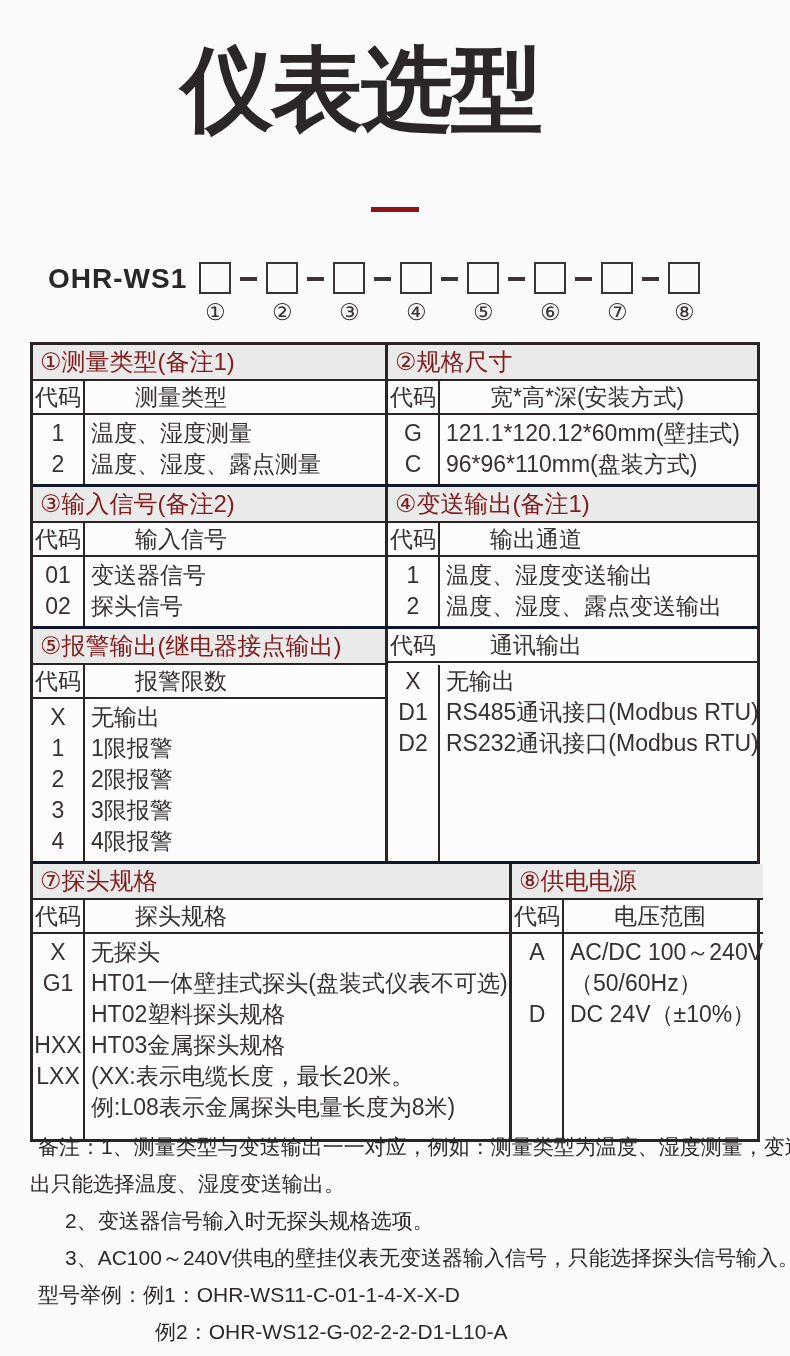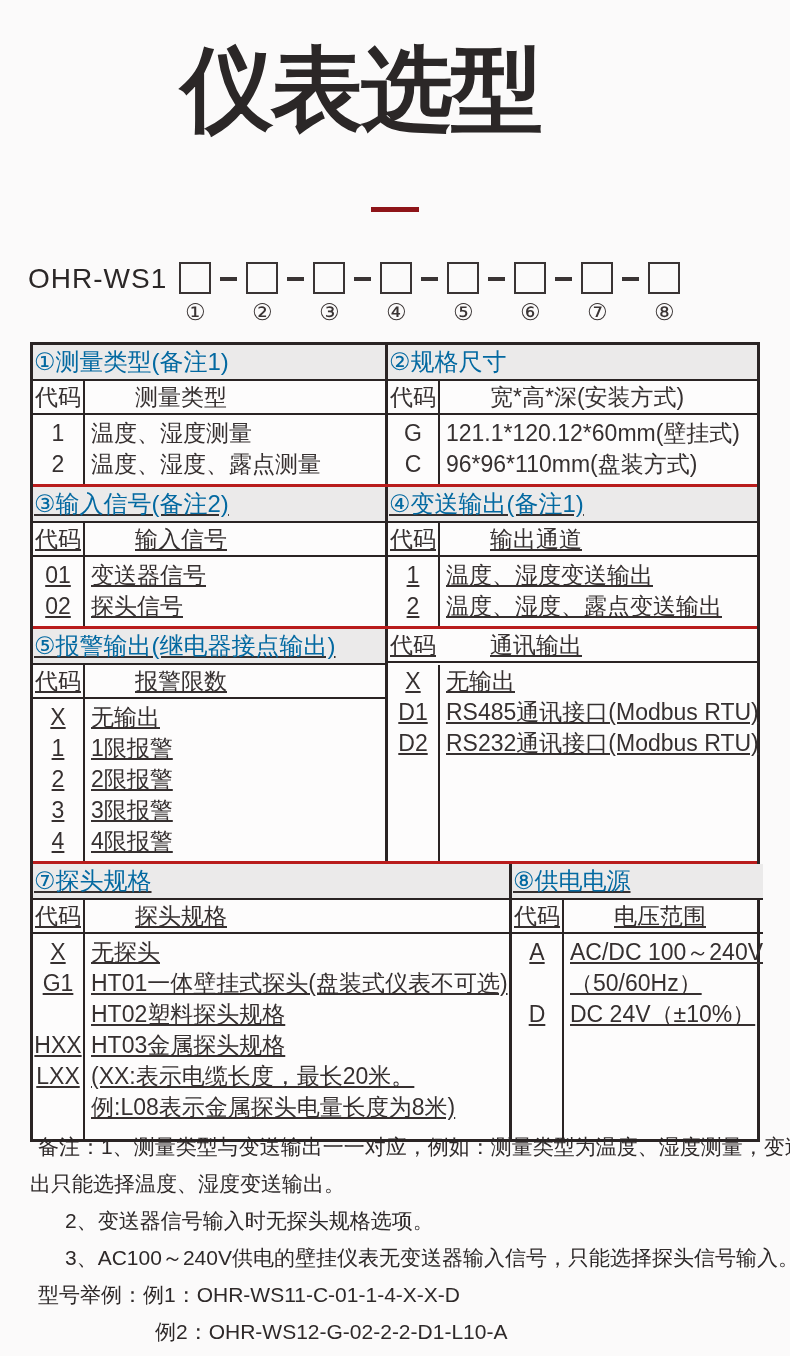--- a/index.html
+++ b/index.html
@@ -19,49 +19,49 @@
   .title-underline{
     position:absolute;top:207px;left:371px;
     width:48px;height:5px;background:#8e1418;
   }
   
   .model-row{
     position:absolute;left:28px;top:262px;
     display:flex;align-items:flex-start;
   }
   .model-prefix{
-    font-size:28px;font-weight:normal;letter-spacing:1px;
-    line-height:34px;margin-right:12px;color:#2b2727;
+    font-size:28px;font-weight:bold;letter-spacing:1px;
+    line-height:34px;margin-right:12px;color:#2b2727;margin-left:20px;
   }
   .seg{display:flex;align-items:flex-start;}
   .boxcol{display:flex;flex-direction:column;align-items:center;}
   .mbox{width:28px;height:28px;border:2px solid #3a3434;background:transparent;}
   .pos-label{margin-top:6px;font-size:23px;color:#3a3434;line-height:24px;}
   .dash{width:17px;height:4px;background:#3a3434;margin:15px 9px 0 9px;}
   .seg:last-child .dash{display:none;}
   
   .selection-table{
     position:absolute;left:30px;top:342px;width:730px;
     border:3px solid #2a2424;background:#fdfcfc;
     box-sizing:border-box;
   }
   .band{display:flex;align-items:stretch;}
-  .band + .band{border-top:3px solid #b91c1c;text-decoration:underline;}
+  .band + .band{border-top:3px solid #0f172a;}
   .subtable{position:relative;display:flex;flex-direction:column;box-sizing:border-box;}
   .subtable.left-abc{flex:0 0 352px;}
   .subtable.left-d{flex:0 0 476px;border-radius:16px;}
   .subtable.right{flex:1;border-left:3px solid #2a2424;}
   .subtable::after{
     content:'';position:absolute;left:50px;top:36px;bottom:0;
     width:2px;background:#2a2424;
   }
   .sec-title{
     height:34px;background:#ebeaea;border-bottom:2px solid #2a2424;
-    display:flex;align-items:center;padding-left:1px;
-    font-size:24px;color:#0369a1;white-space:nowrap;
+    display:flex;align-items:center;padding-left:7px;
+    font-size:24px;color:#7f1d1d;white-space:nowrap;
   }
   .hdr{
     display:flex;height:32px;border-bottom:2px solid #2a2424;
     align-items:center;font-size:23px;gap:44px;
   }
   .code-h{width:50px;text-align:center;flex:0 0 50px;}
   .desc-h{padding-left:8px;white-space:nowrap;}
   .tdata{display:flex;flex:1;padding:3px 0 4px;font-size:23px;}
   .band-d .tdata{padding-bottom:16px;}
   .codes{flex:0 0 50px;width:50px;}

